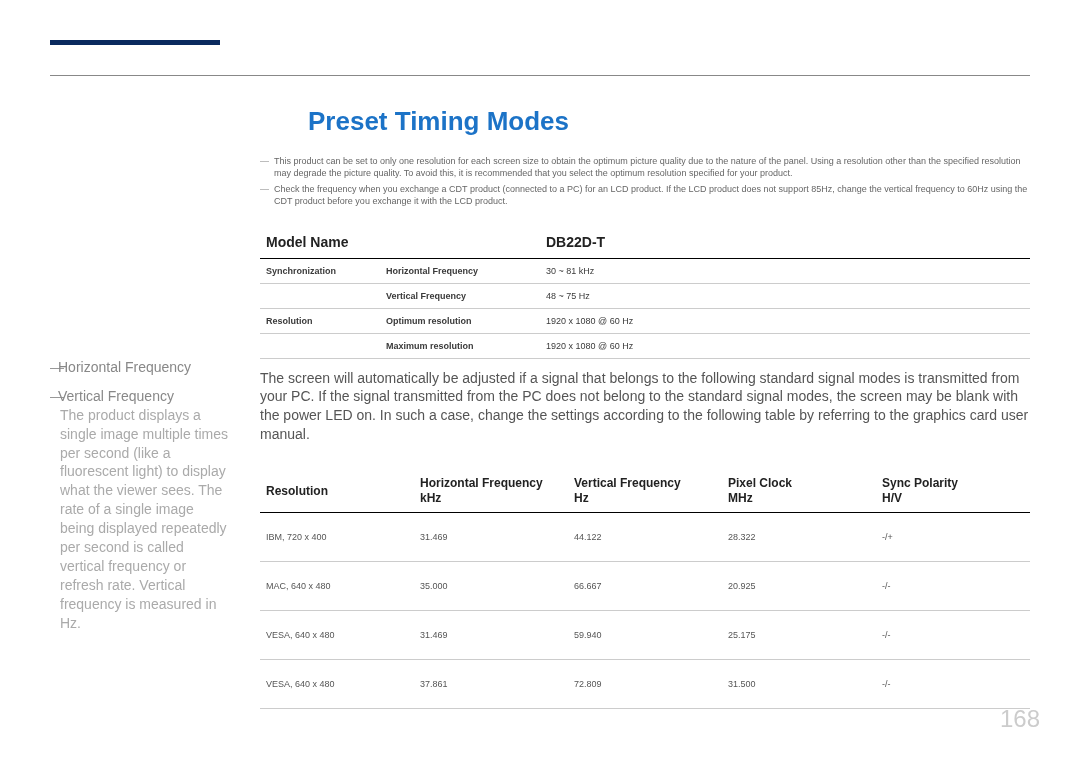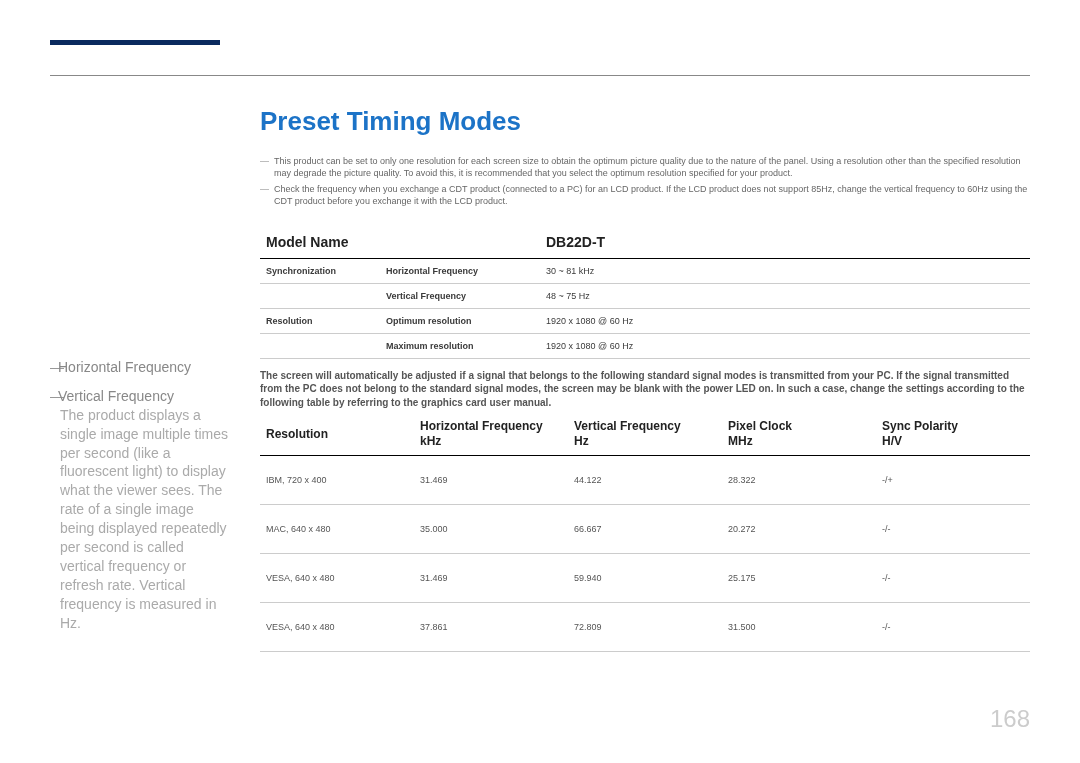--- a/index.html
+++ b/index.html
@@ -40,20 +40,21 @@
 .sidebar .note-body { color: #aaa; }
 .dash { color: #999; display: inline-block; width: 8px; }
 .main {
   flex: 1;
 }
 h1 {
   color: #1c73c7;
   font-size: 26px;
   font-weight: 700;
   margin-bottom: 18px;
+  margin-left: 48px;
 }
 .bullets {
   font-size: 9px;
   color: #666;
   line-height: 1.35;
   margin-bottom: 18px;
 }
 .bullets .b { display: flex; margin-bottom: 4px; }
 .bullets .b .mark { width: 14px; color: #999; }
 .bullets .b .txt { flex: 1; }
@@ -74,25 +75,24 @@
   color: #222;
   border-bottom: 1.5px solid #000;
   padding: 8px 6px;
 }
 .spec-table .group-label { font-weight: 700; width: 120px; }
 .spec-table .sub-label { font-weight: 700; width: 160px; }
 .spec-table .val { width: auto; }
 .spec-table tbody tr { border-bottom: 1px solid #ccc; }
 
 .mid-text {
-  font-size: 10px;
+  font-size: 14px;
   color: #555;
   line-height: 1.35;
-  margin: 10px 0 4px 0;
-  font-weight: bold;
+  margin: 10px 0 26px 0;
 }
 
 .timing-table {
   width: 100%;
   font-size: 9px;
   border-collapse: collapse;
 }
 .timing-table thead th {
   font-size: 12px;
   font-weight: 700;
@@ -109,21 +109,21 @@
   margin-top: 34px;
 }
 .timing-table .c1 { width: 20%; }
 .timing-table .c2 { width: 20%; }
 .timing-table .c3 { width: 20%; }
 .timing-table .c4 { width: 20%; }
 .timing-table .c5 { width: 20%; }
 
 .page-num {
   position: absolute;
-  right: 50px;
+  right: 40px;
   bottom: 30px;
   font-size: 24px;
   color: #ccc;
   font-weight: 300;
 }
 </style>
 </head>
 <body>
 
 <div class="page">
@@ -203,21 +203,21 @@
             <td>IBM, 720 x 400</td>
             <td>31.469</td>
             <td>44.122</td>
             <td>28.322</td>
             <td>-/+</td>
           </tr>
           <tr>
             <td>MAC, 640 x 480</td>
             <td>35.000</td>
             <td>66.667</td>
-            <td>20.272</td>
+            <td>20.925</td>
             <td>-/-</td>
           </tr>
           <tr>
             <td>VESA, 640 x 480</td>
             <td>31.469</td>
             <td>59.940</td>
             <td>25.175</td>
             <td>-/-</td>
           </tr>
           <tr>

